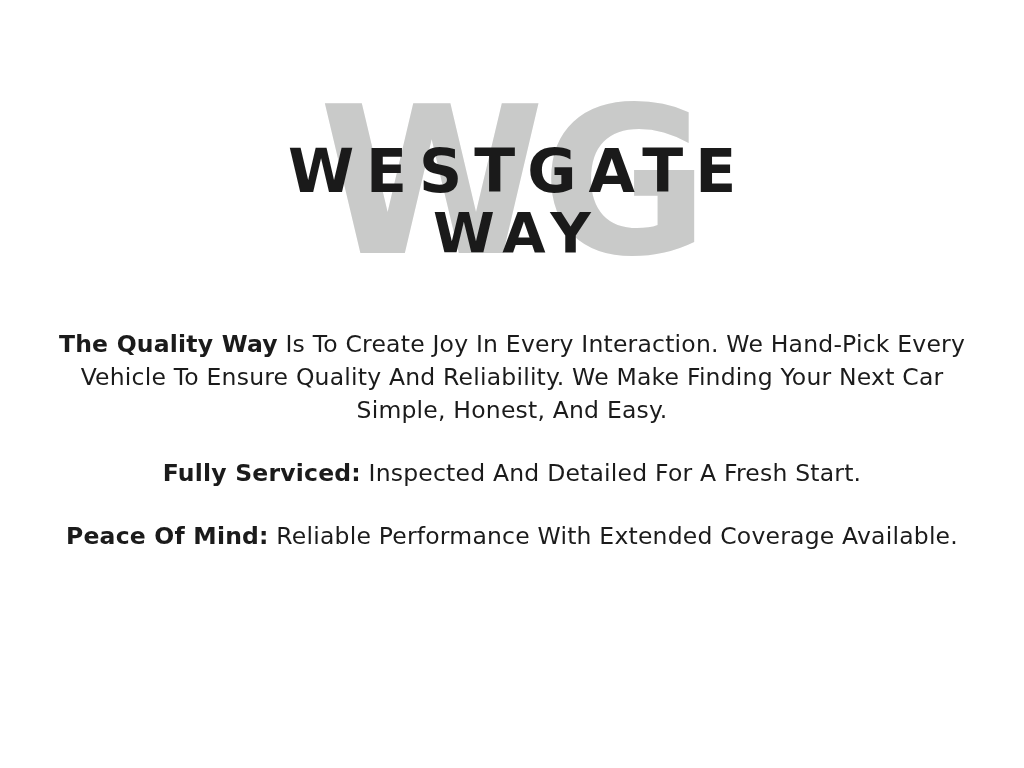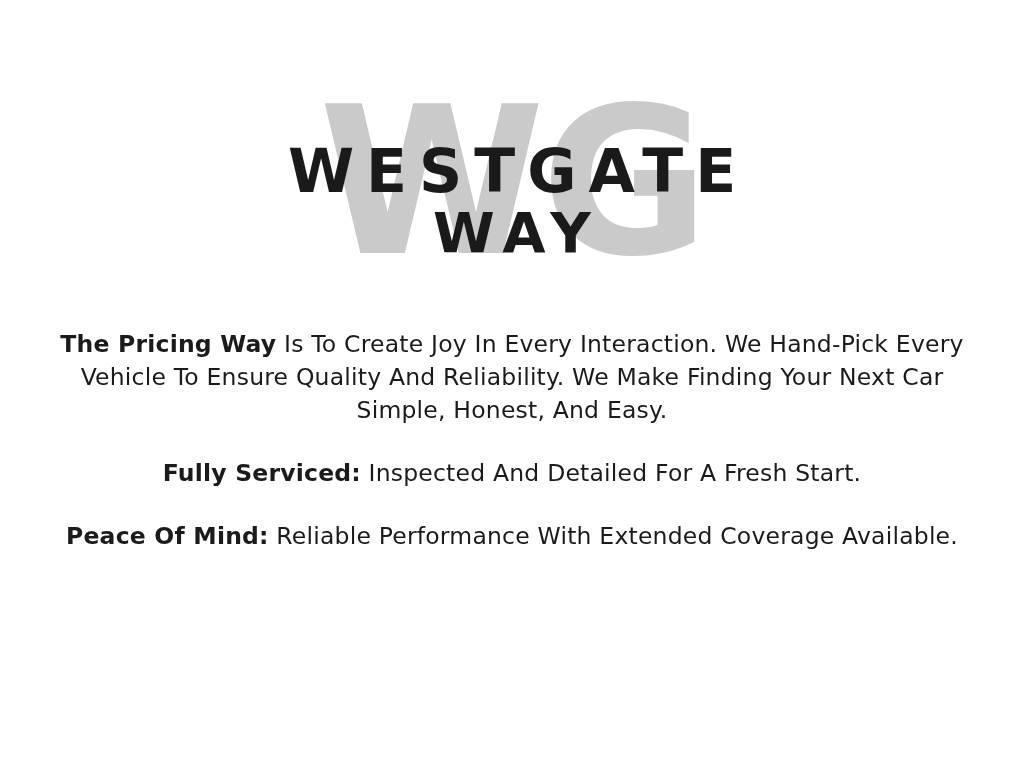--- a/index.html
+++ b/index.html
@@ -103,21 +103,21 @@
 
   <div class="logo-block">
     <div class="watermark">WG</div>
     <div class="logo-main">WESTGATE</div>
     <div class="logo-sub">WAY</div>
   </div>
 
   <div class="copy">
 
     <p class="para lead">
-      <span class="bold">The Pricing Way</span><span> Is To Create Joy In Every Interaction. We Hand-Pick Every Vehicle To Ensure Quality And Reliability. We Make Finding Your Next Car Simple, Honest, And Easy.</span>
+      <span class="bold">The Quality Way</span><span> Is To Create Joy In Every Interaction. We Hand-Pick Every Vehicle To Ensure Quality And Reliability. We Make Finding Your Next Car Simple, Honest, And Easy.</span>
     </p>
 
     <p class="para">
       <span class="bold">Fully Serviced:</span><span> Inspected And Detailed For A Fresh Start.</span>
     </p>
 
 
     <p class="para">
       <span class="bold">Peace Of Mind:</span><span> Reliable Performance With Extended Coverage Available.</span>
     </p>

